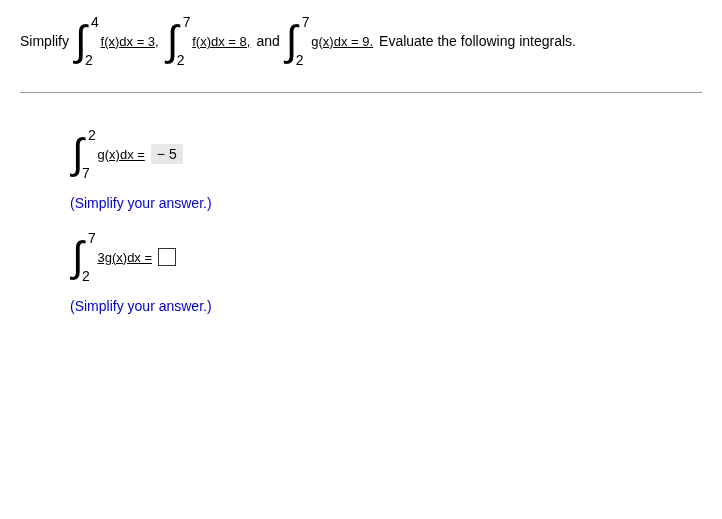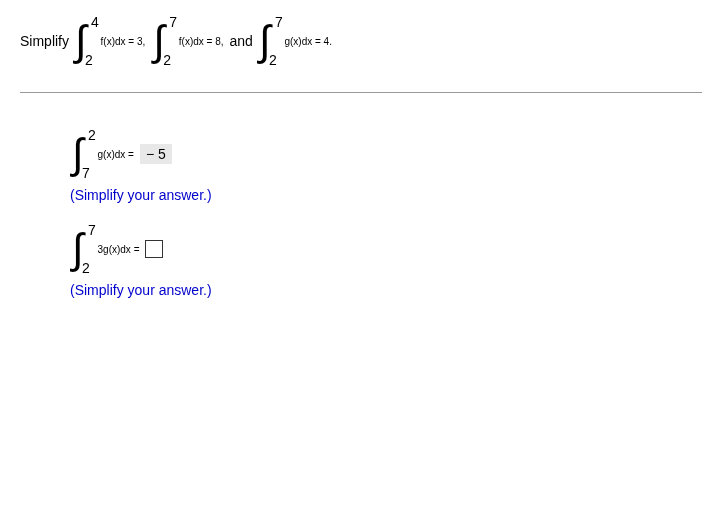--- a/index.html
+++ b/index.html
@@ -34,21 +34,22 @@
       font-size: 14px;
     }
     .lower-limit {
       position: absolute;
       bottom: -6px;
       left: 10px;
       font-size: 14px;
     }
     .integrand {
       margin-left: 14px;
-      font-size: 10px;
+      font-size: 13px;
+      text-decoration: underline;
     }
     hr.divider {
       border: none;
       border-top: 1px solid #999;
       margin: 30px 0 40px 0;
       width: 100%;
     }
     .answer-block {
       margin-left: 50px;
       margin-bottom: 25px;
@@ -66,21 +67,21 @@
     .input-box {
       border: 1px solid #333;
       display: inline-block;
       width: 16px;
       height: 16px;
       vertical-align: middle;
     }
     .simplify {
       color: #0000cc;
       font-size: 14px;
-      margin-top: 12px;
+      margin-top: 20px;
     }
   </style>
 </head>
 <body>
 
 <div class="problem-statement">
   <span>Simplify</span>
   <span class="integral-inline">
     <span class="integral-sign">∫</span>
     <span class="upper-limit">4</span>
@@ -91,22 +92,23 @@
     <span class="integral-sign">∫</span>
     <span class="upper-limit">7</span>
     <span class="lower-limit">2</span>
     <span class="integrand">f(x)dx = 8,</span>
   </span>
   <span>and</span>
   <span class="integral-inline">
     <span class="integral-sign">∫</span>
     <span class="upper-limit">7</span>
     <span class="lower-limit">2</span>
-    <span class="integrand">g(x)dx = 4.</span>
+    <span class="integrand">g(x)dx = 9.</span>
   </span>
+  <span>Evaluate the following integrals.</span>
 </div>
 
 <hr class="divider">
 
 <div class="answer-block">
   <div class="integral-block">
     <span class="integral-inline">
       <span class="integral-sign">∫</span>
       <span class="upper-limit">2</span>
       <span class="lower-limit">7</span>

